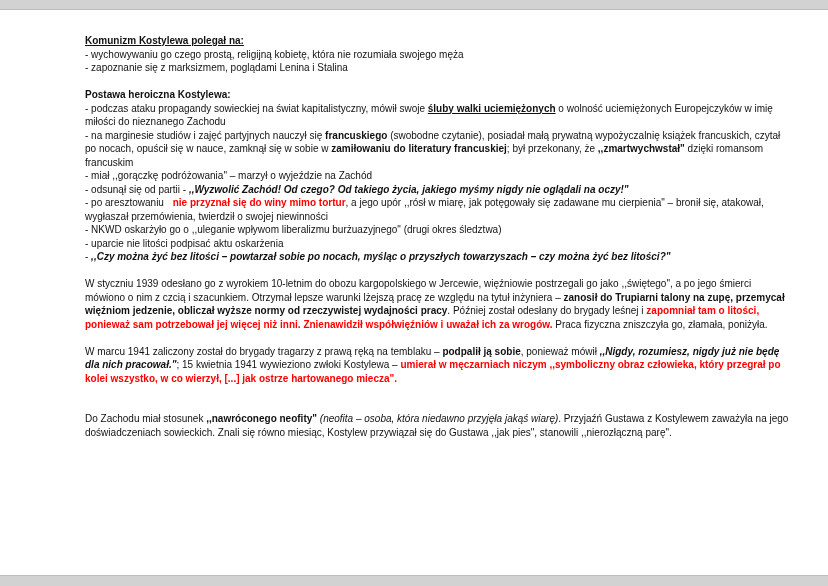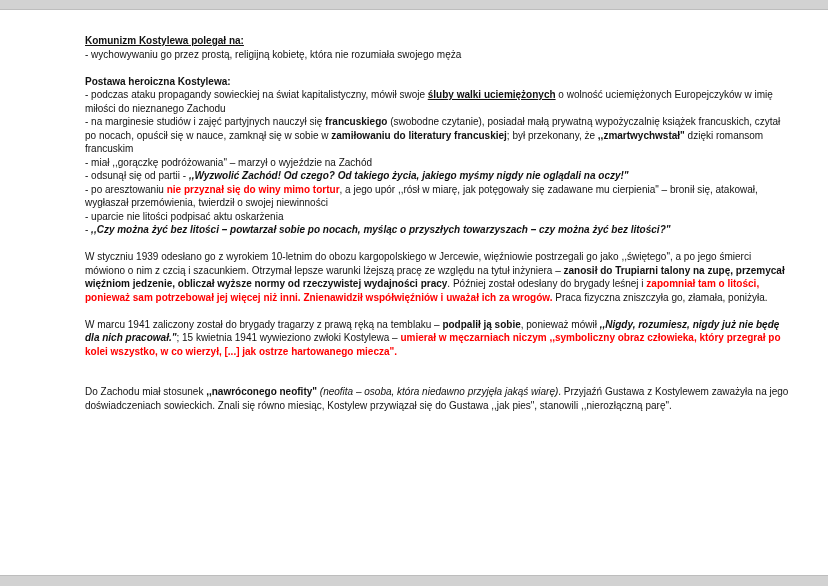--- a/index.html
+++ b/index.html
@@ -46,28 +46,30 @@
   .u { text-decoration: underline; }
 </style>
 </head>
 <body>
 
 <div class="chrome-bar top"></div>
 
 <div class="doc">
   <div>
       <div class="para"><span class="b u">Komunizm Kostylewa polegał na:</span></div>
-      <div class="para"><span>- wychowywaniu go przez prostą, religijną kobietę, która nie rozumiała swojego męża</span></div>
+      <div class="para"><span>- wychowywaniu go czego prostą, religijną kobietę, która nie rozumiała swojego męża</span></div>
+      <div class="para"><span>- zapoznanie się z marksizmem, poglądami Lenina i Stalina</span></div>
       <div class="spacer"></div>
       <div class="para"><span class="b">Postawa heroiczna Kostylewa:</span></div>
       <div class="para"><span>- podczas ataku propagandy sowieckiej na świat kapitalistyczny, mówił swoje </span><span class="b u">śluby walki uciemiężonych</span><span> o wolność uciemiężonych Europejczyków w imię miłości do nieznanego Zachodu</span></div>
       <div class="para"><span>- na marginesie studiów i zajęć partyjnych nauczył się </span><span class="b">francuskiego</span><span> (swobodne czytanie), posiadał małą prywatną wypożyczalnię książek francuskich, czytał po nocach, opuścił się w nauce, zamknął się w sobie w </span><span class="b">zamiłowaniu do literatury francuskiej</span><span>; był przekonany, że </span><span class="b">,,zmartwychwstał"</span><span> dzięki romansom francuskim</span></div>
       <div class="para"><span>- miał ,,gorączkę podróżowania" – marzył o wyjeździe na Zachód</span></div>
       <div class="para"><span>- odsunął się od partii - </span><span class="b i">,,Wyzwolić Zachód! Od czego? Od takiego życia, jakiego myśmy nigdy nie oglądali na oczy!"</span></div>
-      <div class="para"><span>- po aresztowaniu </span><span class="b" style="color: rgb(255, 0, 0);">nie przyznał się do winy mimo tortur</span><span>, a jego upór ,,rósł w miarę, jak potęgowały się zadawane mu cierpienia" – bronił się, atakował, wygłaszał przemówienia, twierdził o swojej niewinności</span></div>
+      <div class="para"><span>- po aresztowaniu </span><span class="b" style="color: rgb(255, 0, 0); margin-left: 6px;">nie przyznał się do winy mimo tortur</span><span>, a jego upór ,,rósł w miarę, jak potęgowały się zadawane mu cierpienia" – bronił się, atakował, wygłaszał przemówienia, twierdził o swojej niewinności</span></div>
+      <div class="para"><span>- NKWD oskarżyło go o ,,uleganie wpływom liberalizmu burżuazyjnego" (drugi okres śledztwa)</span></div>
       <div class="para"><span>- uparcie nie litości podpisać aktu oskarżenia</span></div>
       <div class="para"><span>- </span><span class="b i">,,Czy można żyć bez litości – powtarzał sobie po nocach, myśląc o przyszłych towarzyszach – czy można żyć bez litości?"</span></div>
       <div class="spacer"></div>
       <div class="para"><span>W styczniu 1939 odesłano go z wyrokiem 10-letnim do obozu kargopolskiego w Jercewie, więźniowie postrzegali go jako ,,świętego", a po jego śmierci mówiono o nim z czcią i szacunkiem. Otrzymał lepsze warunki lżejszą pracę ze względu na tytuł inżyniera – </span><span class="b">zanosił do Trupiarni talony na zupę, przemycał więźniom jedzenie, obliczał wyższe normy od rzeczywistej wydajności pracy</span><span>. Później został odesłany do brygady leśnej i </span><span class="b" style="color: rgb(255, 0, 0);">zapomniał tam o litości, ponieważ sam potrzebował jej więcej niż inni. Znienawidził współwięźniów i uważał ich za wrogów.</span><span> Praca fizyczna zniszczyła go, złamała, poniżyła.</span></div>
       <div class="spacer"></div>
       <div class="para"><span>W marcu 1941 zaliczony został do brygady tragarzy z prawą ręką na temblaku – </span><span class="b">podpalił ją sobie</span><span>, ponieważ mówił </span><span class="b i">,,Nigdy, rozumiesz, nigdy już nie będę dla nich pracował."</span><span>; 15 kwietnia 1941 wywieziono zwłoki Kostylewa – </span><span class="b" style="color: rgb(255, 0, 0);">umierał w męczarniach niczym ,,symboliczny obraz człowieka, który przegrał po kolei wszystko, w co wierzył, [...] jak ostrze hartowanego miecza".</span></div>
       <div class="spacer"></div>
       <div class="spacer"></div>
       <div class="para"><span>Do Zachodu miał stosunek </span><span class="b">,,nawróconego neofity"</span><span> </span><span class="i">(neofita – osoba, która niedawno przyjęła jakąś wiarę)</span><span>. Przyjaźń Gustawa z Kostylewem zaważyła na jego doświadczeniach sowieckich. Znali się równo miesiąc, Kostylew przywiązał się do Gustawa ,,jak pies", stanowili ,,nierozłączną parę".</span></div>
     </div>

